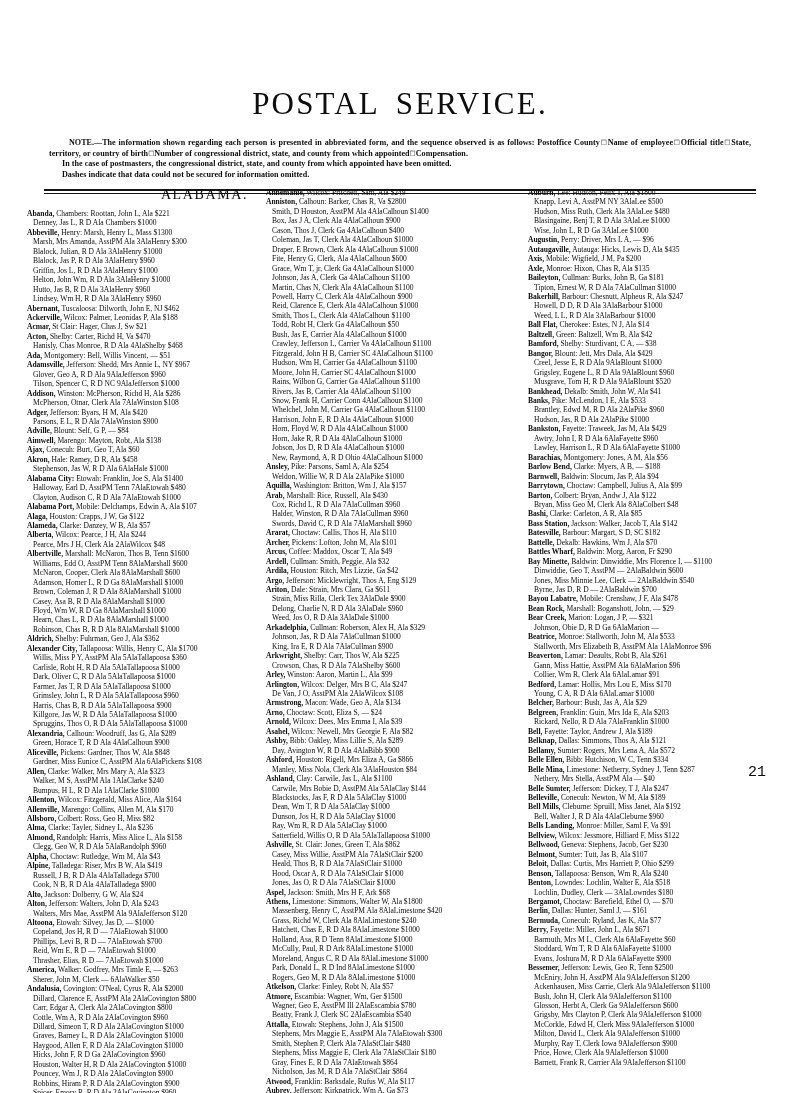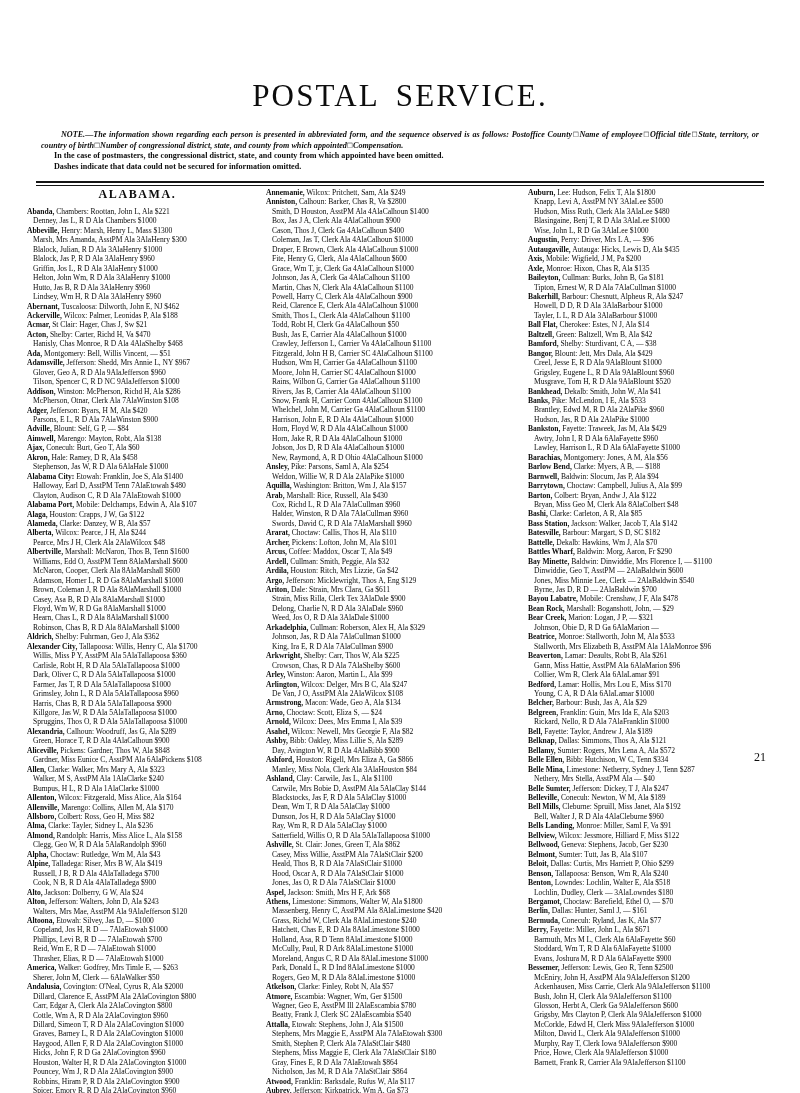--- a/index.html
+++ b/index.html
@@ -14,21 +14,21 @@
     font-family: "Liberation Serif", "DejaVu Serif", serif;
     color: #0d0d0d;
     position: relative;
     overflow: hidden;
   }
   .page {
     width: 800px;
     height: 783px;
     position: relative;
     box-sizing: border-box;
-    padding: 8px;
+    padding: 16px;
   }
 
   
   .masthead {
     padding: 72px 40px 0 40px;
     text-align: center;
   }
   .page-title {
     font-family: "Liberation Serif", "DejaVu Serif", serif;
     font-size: 31px;
@@ -44,21 +44,21 @@
     margin: 19px 33px 0 33px;
     font-size: 8.1px;
     line-height: 1.30;
     text-align: justify;
     font-weight: bold;
     letter-spacing: 0.02px;
   }
   .note-block p {
     margin: 0;
   }
-  .note-lead { text-indent: 20px; font-style: italic; }
+  .note-lead { text-indent: 20px; }
   .note-indent { text-indent: 13px; }
   .sq {
     font-family: "DejaVu Sans", sans-serif;
     font-size: 6.5px;
     vertical-align: 1px;
     letter-spacing: 0;
   }
 
   
   .rule-thick {
@@ -85,23 +85,23 @@
     box-sizing: border-box;
     font-size: 7.55px;
     line-height: 9.45px;
     letter-spacing: -0.02px;
   }
   .col-1 { width: 254px; padding-left: 27px;  padding-right: 6px; }
   .col-2 { width: 262px; padding-left: 12px; padding-right: 6px; }
   .col-3 { width: 284px; padding-left: 12px; padding-right: 16px; }
 
   .state-heading {
-    text-align: center;
-    font-size: 12px;
-    font-weight: bold;
+    text-align: right;
+    font-size: 14px;
+    font-weight: normal;
     letter-spacing: 1.6px;
     margin: 0 0 7px 0;
     line-height: 1;
   }
 
   
   .entry {
     margin: 0;
     padding: 0;
     white-space: normal;
@@ -117,23 +117,24 @@
     padding-left: 12px;
     text-indent: -6px;
   }
   .office-name {
     font-weight: bold;
   }
 
   
   .folio {
     position: absolute;
-    bottom: 18px;
+    bottom: 2px;
     right: 34px;
-    font-size: 12px;
+    font-size: 15px;
+    font-family: Liberation Mono, monospace;
   }
 </style>
 </head>
 <body>
 
 <div class="page">
 
   <div class="masthead">
     <h1 class="page-title">POSTAL SERVICE.</h1>
   </div>
@@ -358,21 +359,21 @@
           <p class="entry entry-staff">Blasingaine, Benj T,  R D  Ala  3AlaLee  $1000</p>
           <p class="entry entry-staff">Wise, John L,  R D  Ga  3AlaLee  $1000</p>
           <p class="entry entry-office"><span class="office-name">Augustin,</span><span> Perry: Driver, Mrs L A,  —  $96</span></p>
           <p class="entry entry-office"><span class="office-name">Autaugaville,</span><span> Autauga: Hicks, Lewis D,  Ala $435</span></p>
           <p class="entry entry-office"><span class="office-name">Axis,</span><span> Mobile: Wigfield, J M,  Pa  $200</span></p>
           <p class="entry entry-office"><span class="office-name">Axle,</span><span> Monroe: Hixon, Chas R,  Ala  $135</span></p>
           <p class="entry entry-office"><span class="office-name">Baileyton,</span><span> Cullman: Burks, John B,  Ga  $181</span></p>
           <p class="entry entry-staff">Tipton, Ernest W,  R D  Ala  7AlaCullman  $1000</p>
           <p class="entry entry-office"><span class="office-name">Bakerhill,</span><span> Barbour: Chesnutt, Alpheus R,  Ala $247</span></p>
           <p class="entry entry-staff">Howell, D D,  R D  Ala  3AlaBarbour  $1000</p>
-          <p class="entry entry-staff">Tayler, L L,  R D  Ala  3AlaBarbour  $1000</p>
+          <p class="entry entry-staff">Weed, L L,  R D  Ala  3AlaBarbour  $1000</p>
           <p class="entry entry-office"><span class="office-name">Ball Flat,</span><span> Cherokee: Estes, N J,  Ala  $14</span></p>
           <p class="entry entry-office"><span class="office-name">Baltzell,</span><span> Green: Baltzell, Wm B,  Ala  $42</span></p>
           <p class="entry entry-office"><span class="office-name">Bamford,</span><span> Shelby: Sturdivant, C A,  —  $38</span></p>
           <p class="entry entry-office"><span class="office-name">Bangor,</span><span> Blount: Jett, Mrs Dala,  Ala  $429</span></p>
           <p class="entry entry-staff">Creel, Jesse E,  R D  Ala  9AlaBlount  $1000</p>
           <p class="entry entry-staff">Grigsley, Eugene L,  R D  Ala  9AlaBlount  $960</p>
           <p class="entry entry-staff">Musgrave, Tom H,  R D  Ala  9AlaBlount  $520</p>
           <p class="entry entry-office"><span class="office-name">Bankhead,</span><span> Dekalb: Smith, John W,  Ala  $41</span></p>
           <p class="entry entry-office"><span class="office-name">Banks,</span><span> Pike: McLendon, I E,  Ala  $533</span></p>
           <p class="entry entry-staff">Brantley, Edwd M,  R D  Ala  2AlaPike  $960</p>

